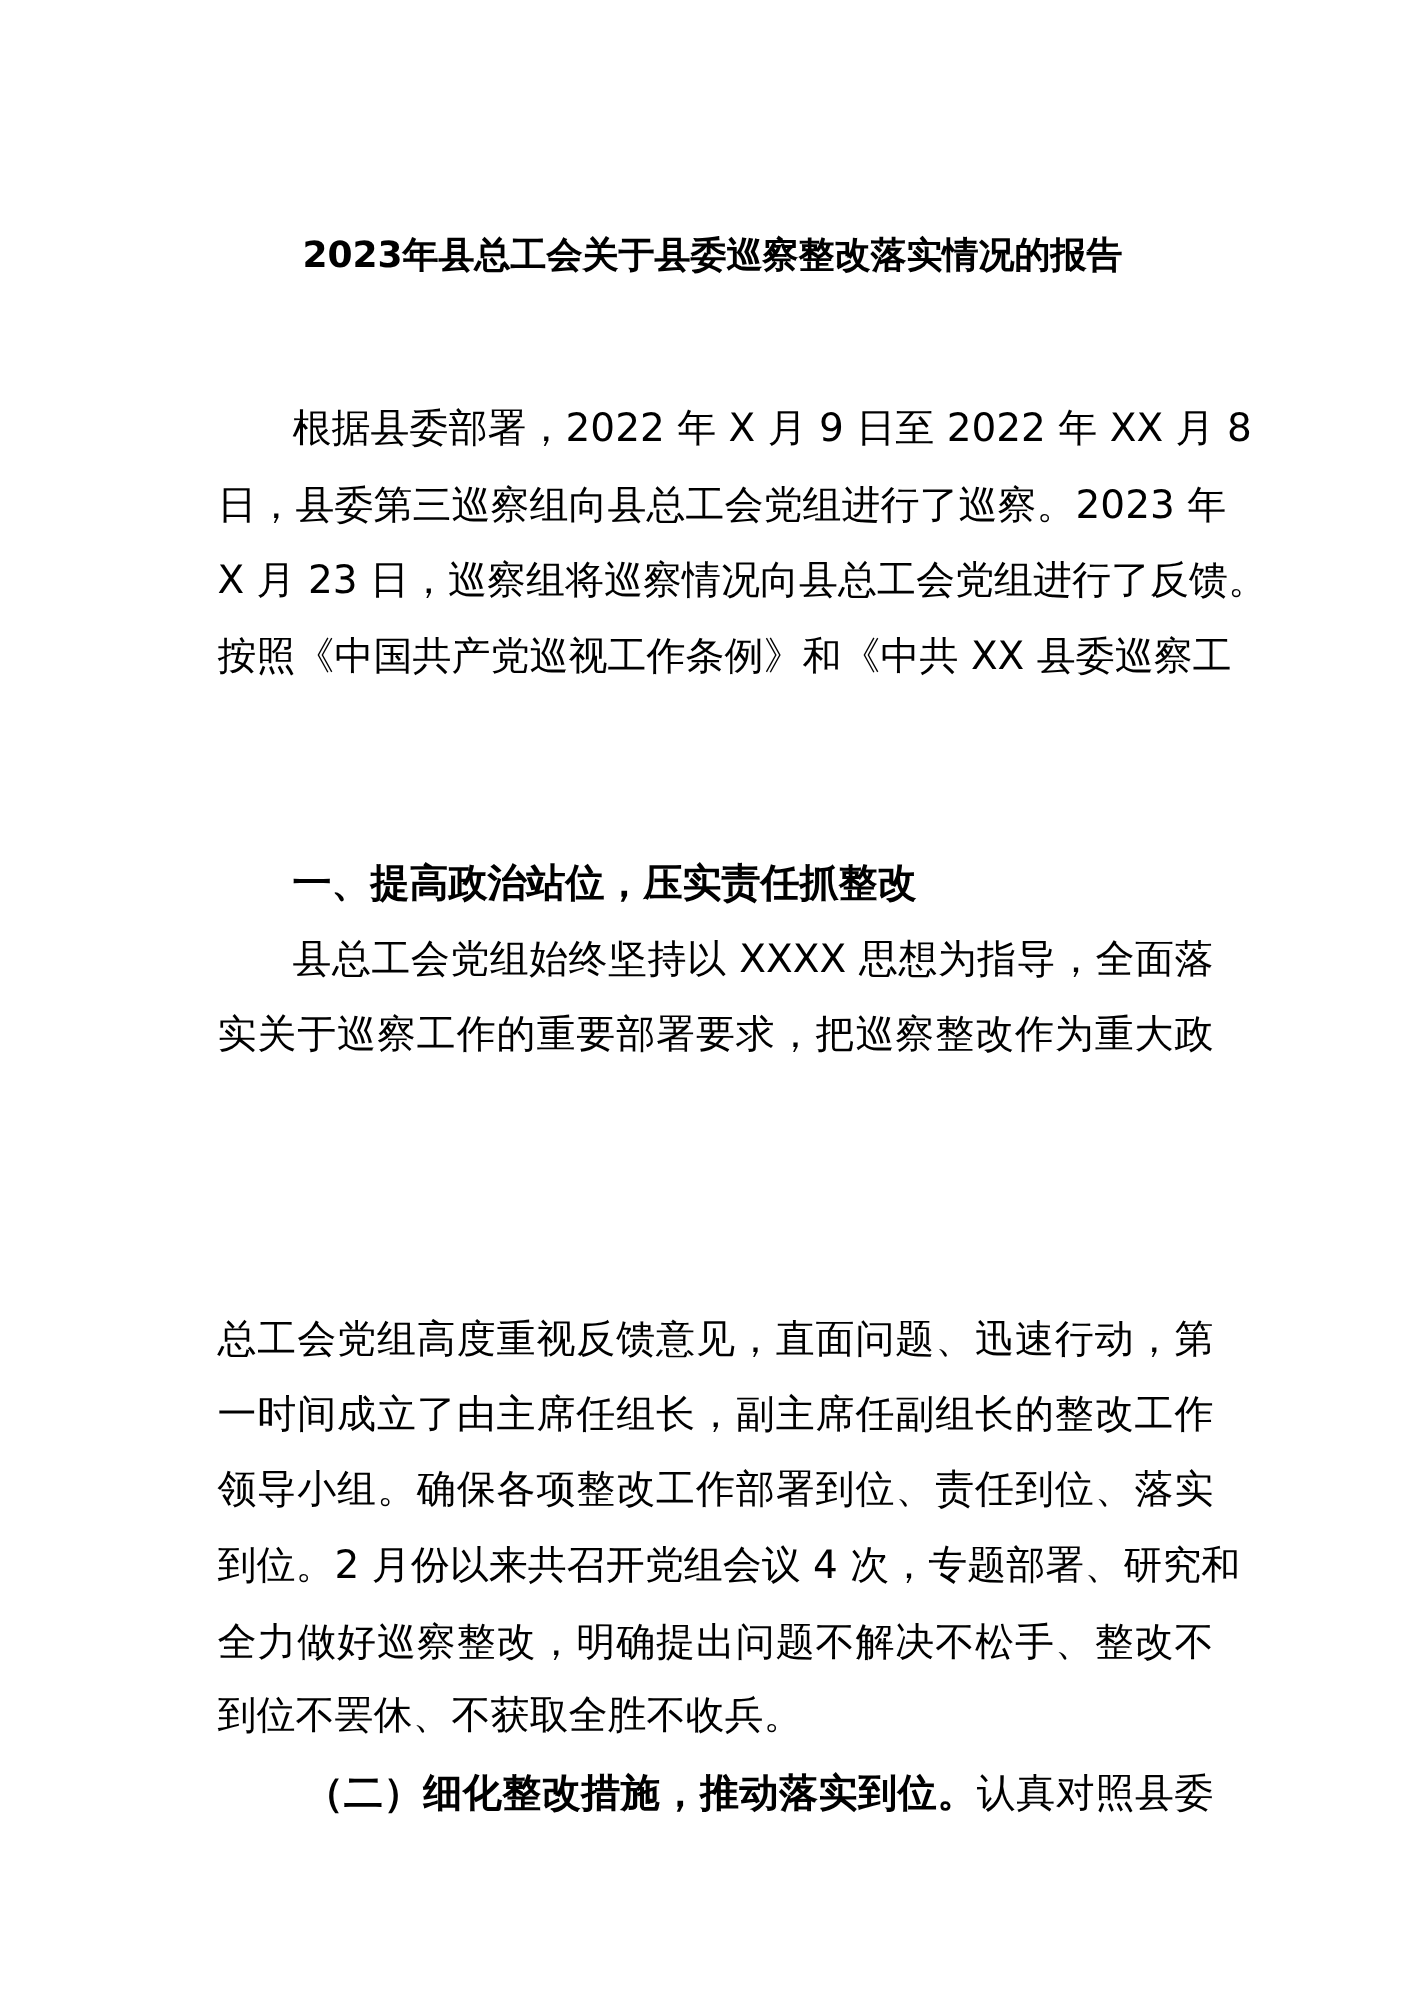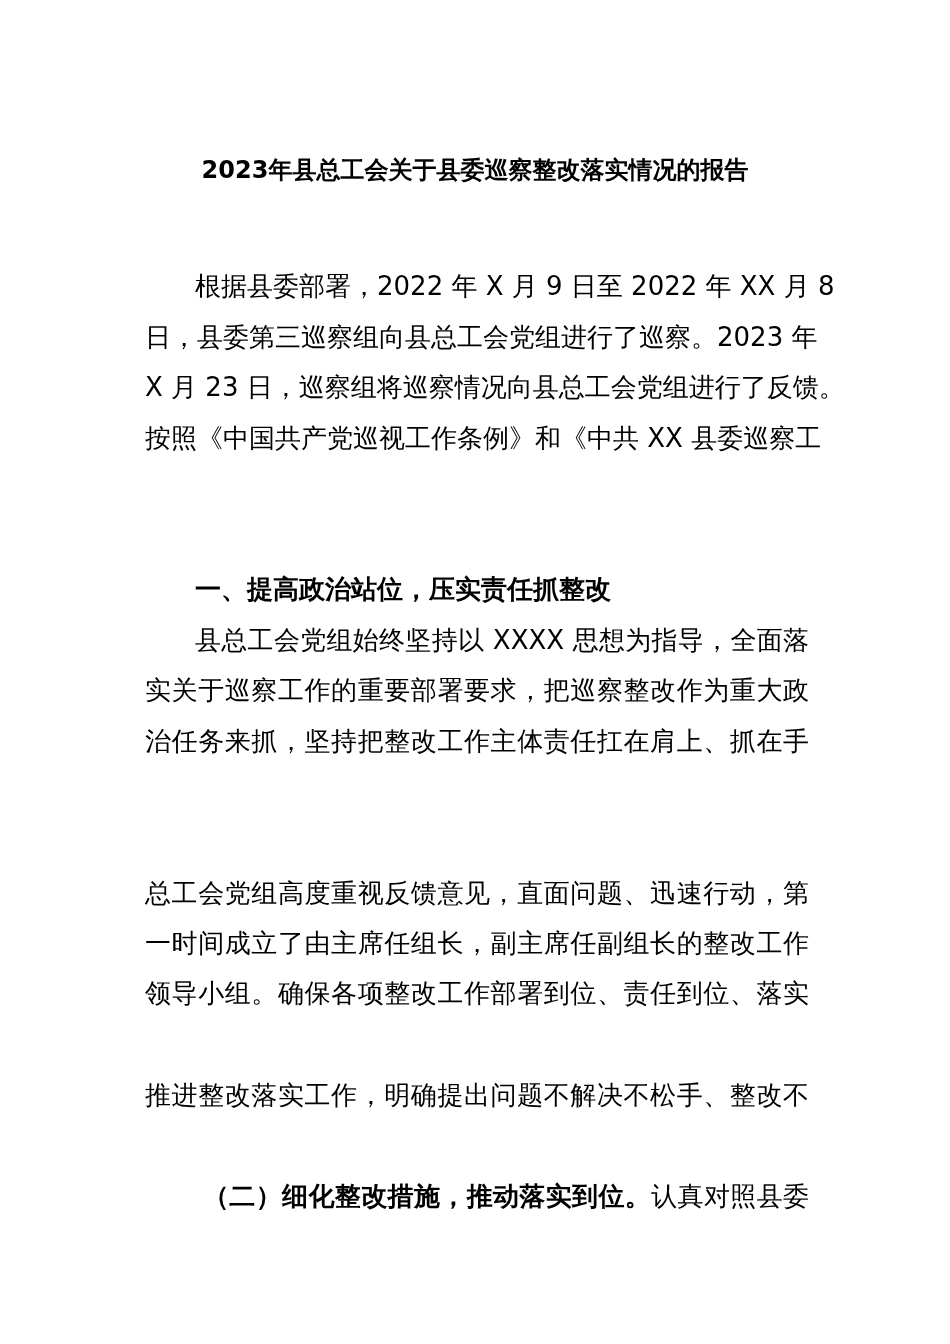--- a/index.html
+++ b/index.html
@@ -68,24 +68,25 @@
 
   <div class="line indent" style="top:228px;">根据县委部署，2022 年 X 月 9 日至 2022 年 XX 月 8</div>
   <div class="line" style="top:279px;">日，县委第三巡察组向县总工会党组进行了巡察。2023 年</div>
   <div class="line" style="top:329px;">X 月 23 日，巡察组将巡察情况向县总工会党组进行了反馈。</div>
   <div class="line" style="top:380px;">按照《中国共产党巡视工作条例》和《中共 XX 县委巡察工</div>
 
   <div class="line indent last bold" style="top:531px;">一、提高政治站位，压实责任抓整改</div>
 
   <div class="line indent" style="top:582px;">县总工会党组始终坚持以 XXXX 思想为指导，全面落</div>
   <div class="line" style="top:632px;">实关于巡察工作的重要部署要求，把巡察整改作为重大政</div>
-  <div class="line" style="top:683px;">治任务来抓，坚持把整改工作主体责任扛在肩上、抓在手</div>
 
   <div class="line" style="top:885px;">一时间成立了由主席任组长，副主席任副组长的整改工作</div>
   <div class="line" style="top:835px;">总工会党组高度重视反馈意见，直面问题、迅速行动，第</div>
   <div class="line" style="top:935px;">领导小组。确保各项整改工作部署到位、责任到位、落实</div>
-  <div class="line" style="top:1037px;">推进整改落实工作，明确提出问题不解决不松手、整改不</div>
+  <div class="line" style="top:986px;">到位。2 月份以来共召开党组会议 4 次，专题部署、研究和</div>
+  <div class="line" style="top:1037px;">全力做好巡察整改，明确提出问题不解决不松手、整改不</div>
+  <div class="line last" style="top:1086px;">到位不罢休、不获取全胜不收兵。</div>
 
   <div class="line indent-sub" style="top:1138px;">
     <span class="bold">（二）细化整改措施，推动落实到位。</span><span>认真对照县委</span>
   </div>
 
 </div>
 
 </body></html>

